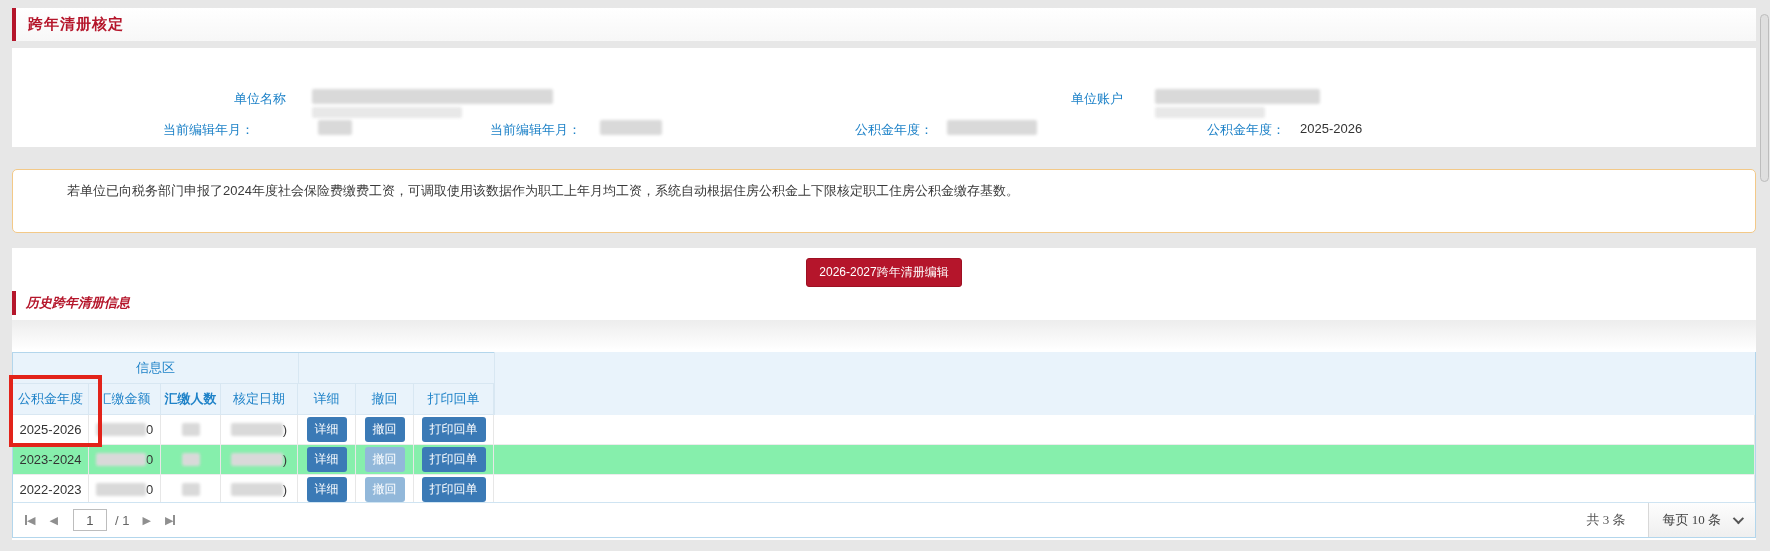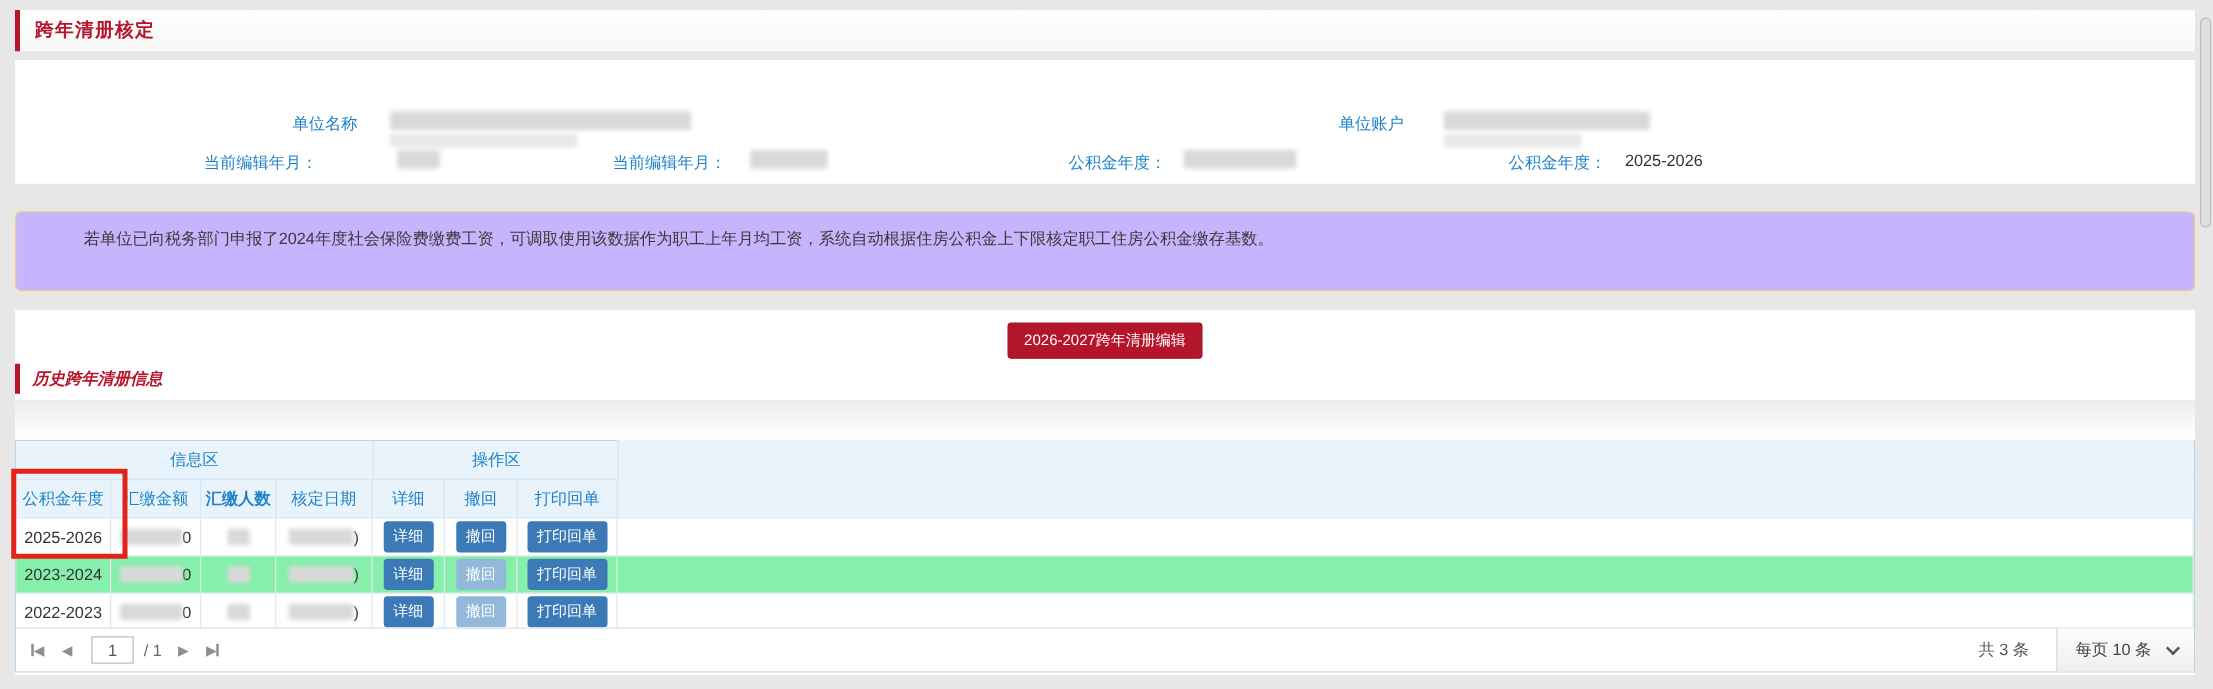--- a/index.html
+++ b/index.html
@@ -23,21 +23,21 @@
   .tab-strip { height:29px; background:linear-gradient(#ededed,#ffffff); }
   .tab { width:152px; height:29px; background:#fff; border-top:3px solid #b5162b;
     color:#b5162b; font-weight:bold; display:flex; align-items:center; justify-content:center; }
   .flabel { color:#1e82c8; position:absolute; white-space:nowrap; }
   .fvalue { position:absolute; white-space:nowrap; color:#333; }
   .redact { display:inline-block; background:#d9d9d9; border-radius:2px; filter:blur(1.6px); vertical-align:middle; }
   .redact.light { background:#e8e8e8; }
 
   
   .notice { left:12px; top:169px; width:1744px; height:64px;
-    background:#c4b5fd; border:1px solid #f3c988; border-radius:5px; color:#3a3a3a; }
+    background:#ffffff; border:1px solid #f3c988; border-radius:5px; color:#3a3a3a; }
   .notice .ln { position:absolute; left:54px; white-space:nowrap; }
   .notice .ln1 { top:12px; }
   .notice .ln2 { top:37px; }
 
   
   .btn-strip { left:12px; top:248px; width:1744px; height:49px; background:#fff;
     display:flex; align-items:center; justify-content:center; }
   .red-btn { background:#b5152b; color:#fff; border:1px solid #9d1022; border-radius:3px;
     font-size:12px; padding:5px 12px; cursor:pointer; font-family:inherit; }
 
@@ -73,21 +73,21 @@
   .hi-box { left:9px; top:375px; width:93px; height:72px; border:4px solid #e2231a; pointer-events:none; }
 
   
   .pager { position:absolute; left:0; bottom:0; width:1742px; height:35px;
     border-top:1px solid #cfe4f2; display:flex; align-items:center; background:#fff; }
   .pg-ico { color:#8f8f8f; font-size:11px; margin:0 7px; cursor:pointer; display:flex; align-items:center; }
   .pg-bar { display:inline-block; width:2px; height:10px; background:#8f8f8f; }
   .pg-input { width:34px; height:22px; border:1px solid #bdbdbd; text-align:center;
     font-size:13px; color:#555; margin:0 8px; font-family:inherit; }
   .pg-total-pages { color:#666; margin-right:6px; }
-  .pg-right { margin-left:auto; display:flex; align-items:center; height:100%; }
+  .pg-right { margin-left:auto; display:flex; align-items:center; height:100%;font-family:Liberation Serif, serif; }
   .pg-count { color:#555; padding:0 22px; }
   .pg-size { height:100%; border-left:1px solid #d8d8d8; background:linear-gradient(#fdfdfd,#efefef);
     display:flex; align-items:center; padding:0 14px; color:#444; cursor:pointer; }
   .chev { width:8px; height:8px; border-right:2px solid #555; border-bottom:2px solid #555;
     transform:rotate(45deg) translateY(-2px); margin-left:12px; }
 
   
   .scrollbar { right:1px; top:14px; width:9px; height:168px; background:#dfdfdf;
     border:1px solid #bdbdbd; border-radius:5px; }
 </style>
@@ -142,21 +142,20 @@
 <div class="abs history">
   <div class="hist-title">
     <span class="txt">历史跨年清册信息</span>
   </div>
   <div class="hist-grad"></div>
 
   <div class="table-wrap">
 
     <div class="tr hdr hdr1">
       <div class="td g-info">信息区</div>
-      <div class="td g-op">操作区</div>
       <div class="td c8"></div>
     </div>
 
     <div class="tr hdr hdr2">
       <div class="td c1">公积金年度</div>
       <div class="td c2">汇缴金额</div>
       <div class="td c3">汇缴人数</div>
       <div class="td c4">核定日期</div>
       <div class="td c5">详细</div>
       <div class="td c6">撤回</div>

